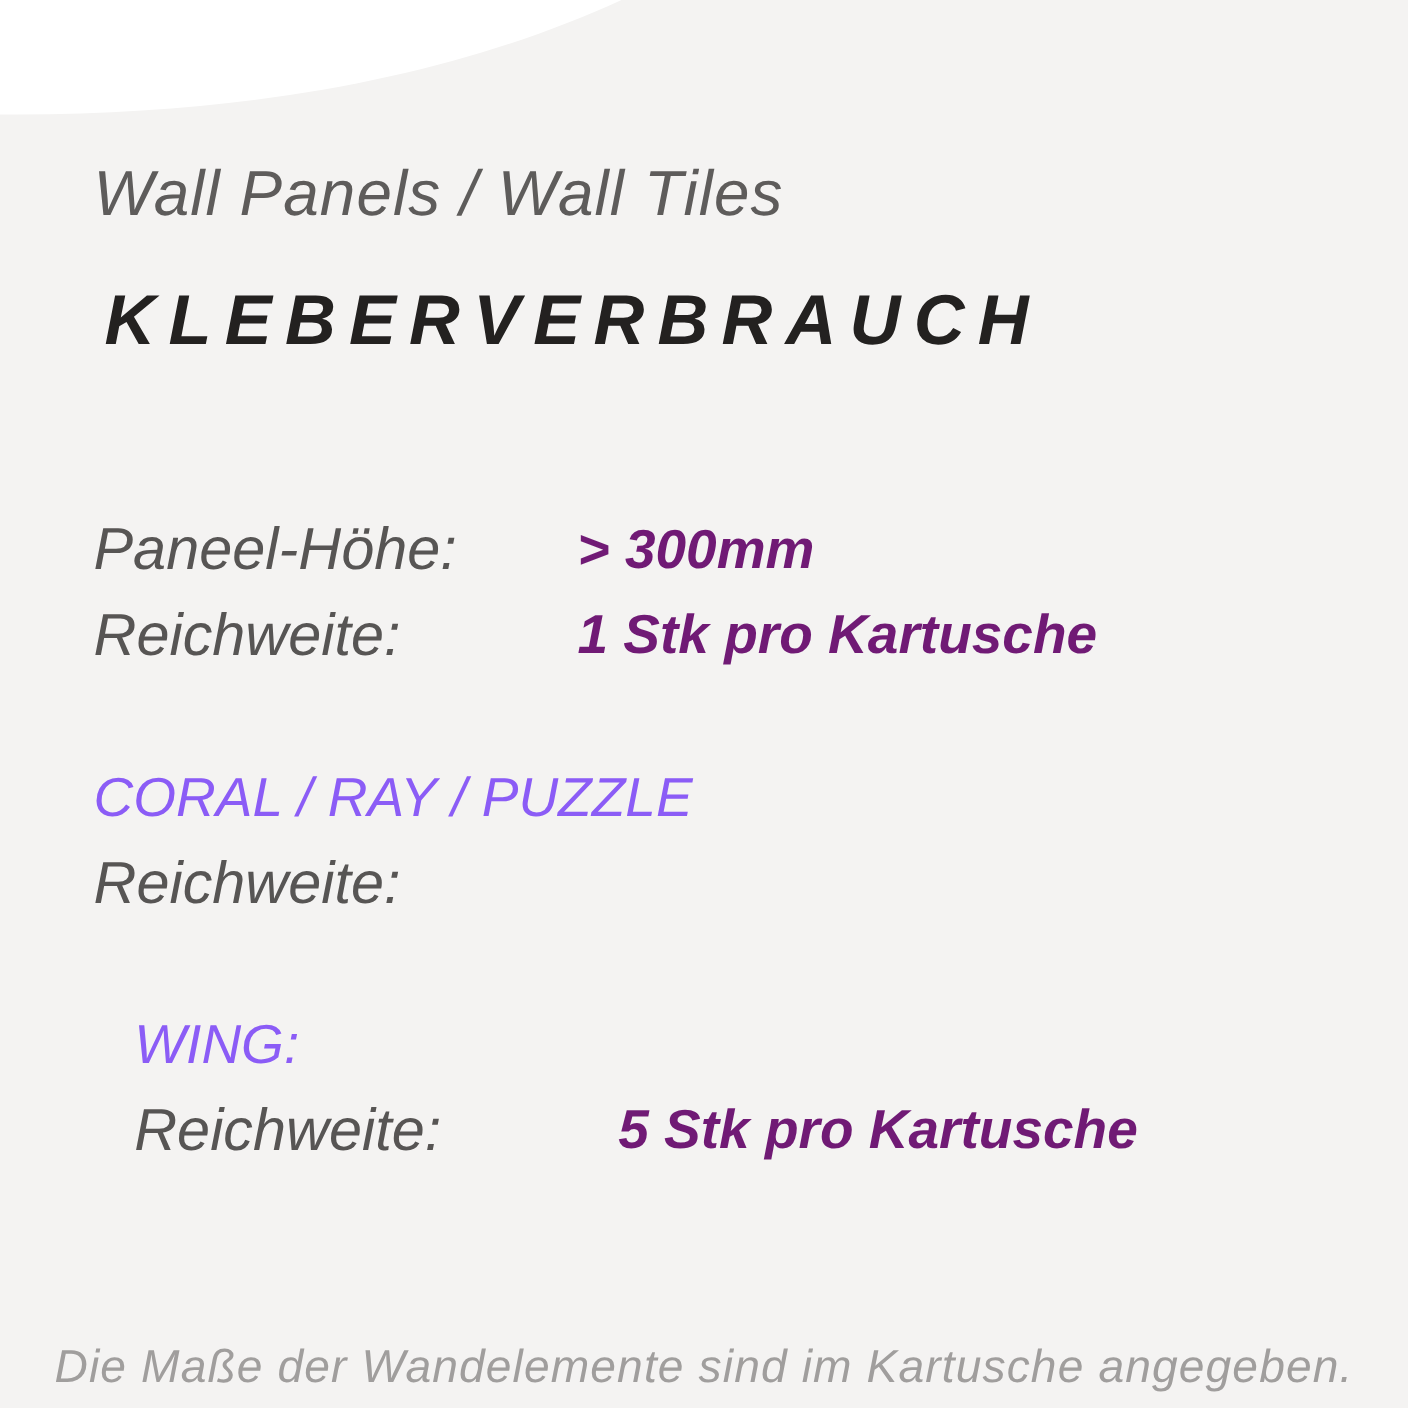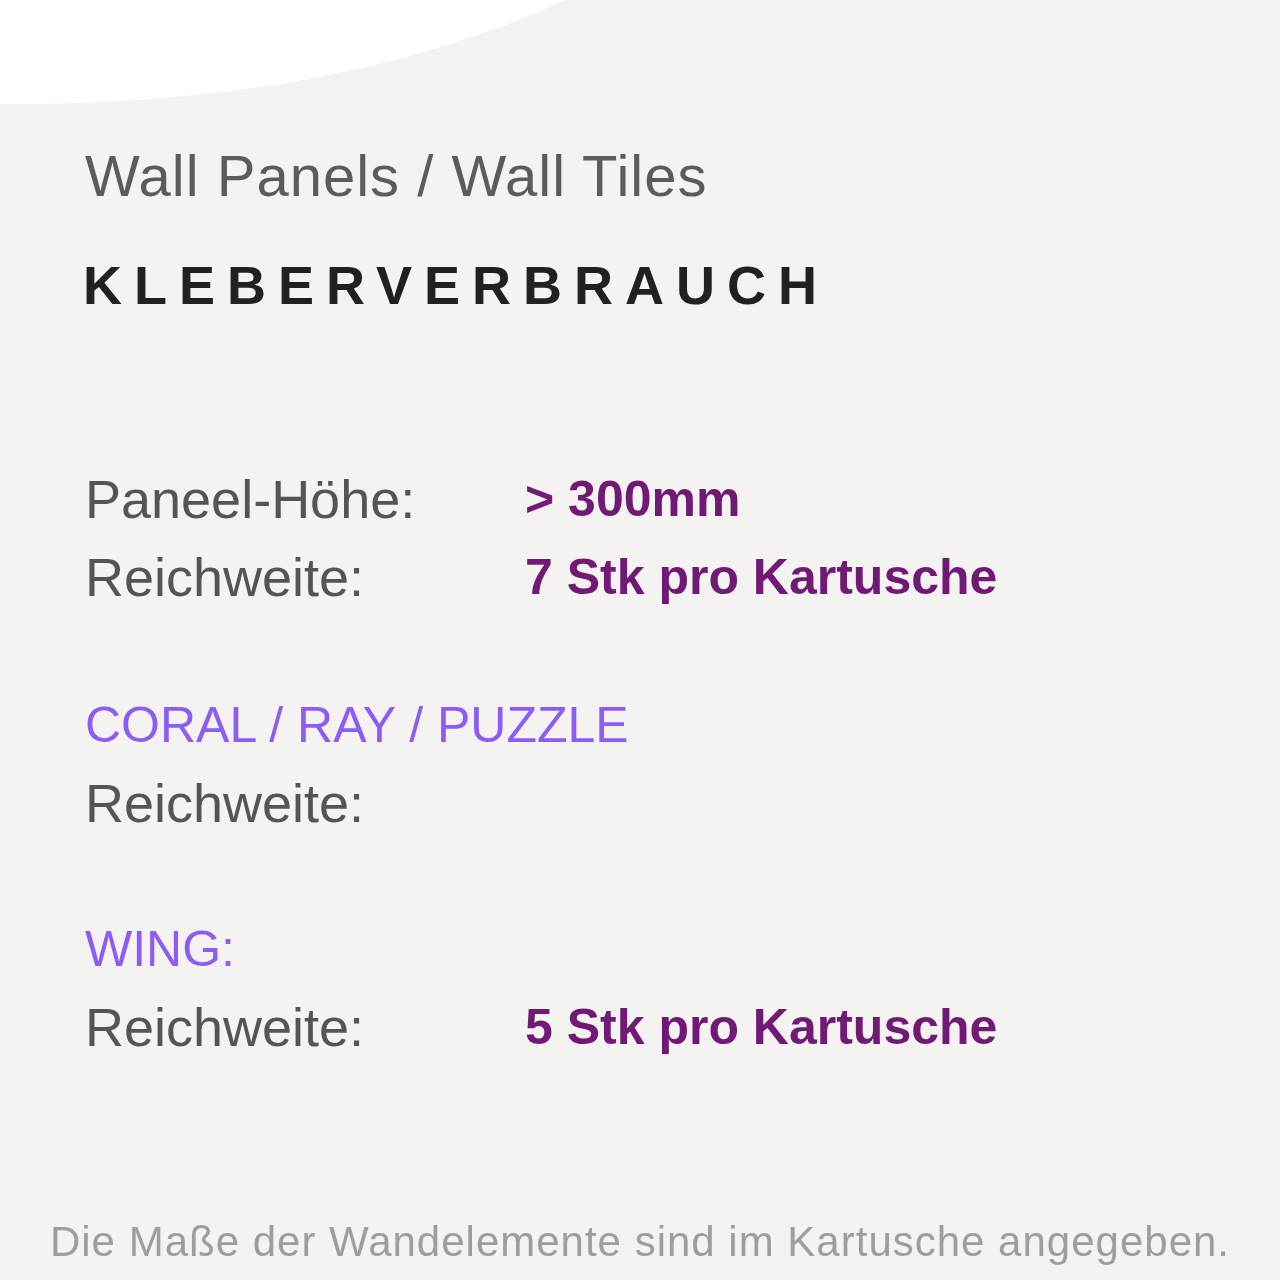--- a/index.html
+++ b/index.html
@@ -8,20 +8,21 @@
   }
   body {
     font-family: "Liberation Sans", sans-serif;
   }
   .canvas {
     position: relative;
     width: 1280px;
     height: 1280px;
     background: #f4f3f2;
     overflow: hidden;
+    font-style: italic;
   }
   .wave {
     position: absolute;
     top: 0;
     left: 0;
     width: 1280px;
     height: 140px;
     display: block;
   }
   .subtitle {
@@ -29,37 +30,37 @@
     left: 85px;
     top: 144px;
     font-size: 58px;
     line-height: 1.1;
     font-weight: 400;
     color: #5e5c5b;
     letter-spacing: 1px;
   }
   .title {
     position: absolute;
-    left: 83px;
+    left: 95px;
     top: 256px;
     margin: 0;
-    font-size: 54px;
+    font-size: 64px;
     line-height: 1.1;
     font-weight: 800;
     letter-spacing: 12px;
     color: #232120;
   }
   .spec-block {
     position: absolute;
     left: 85px;
     right: 60px;
   }
   .spec-block.block-1 { top: 460px; }
   .spec-block.block-2 { top: 686px; }
-  .spec-block.block-3 { top: 910px; }
+  .spec-block.block-3 { top: 910px; margin-left: 37px; }
   .spec-heading {
     font-size: 50px;
     line-height: 78px;
     font-weight: 400;
     color: #8b5cf6;
   }
   .spec-row {
     display: grid;
     grid-template-columns: 440px 1fr;
   }
@@ -100,21 +101,21 @@
 
   <h1 class="title">KLEBERVERBRAUCH</h1>
 
   <div class="spec-block block-1">
     <div class="spec-row">
       <div class="spec-label">Paneel-Höhe:</div>
       <div class="spec-value">&gt; 300mm</div>
     </div>
     <div class="spec-row">
       <div class="spec-label">Reichweite:</div>
-      <div class="spec-value">7 Stk pro Kartusche</div>
+      <div class="spec-value">1 Stk pro Kartusche</div>
     </div>
   </div>
 
   <div class="spec-block block-2">
     <div class="spec-heading">CORAL / RAY / PUZZLE</div>
     <div class="spec-row">
       <div class="spec-label">Reichweite:</div>
     </div>
   </div>
 

